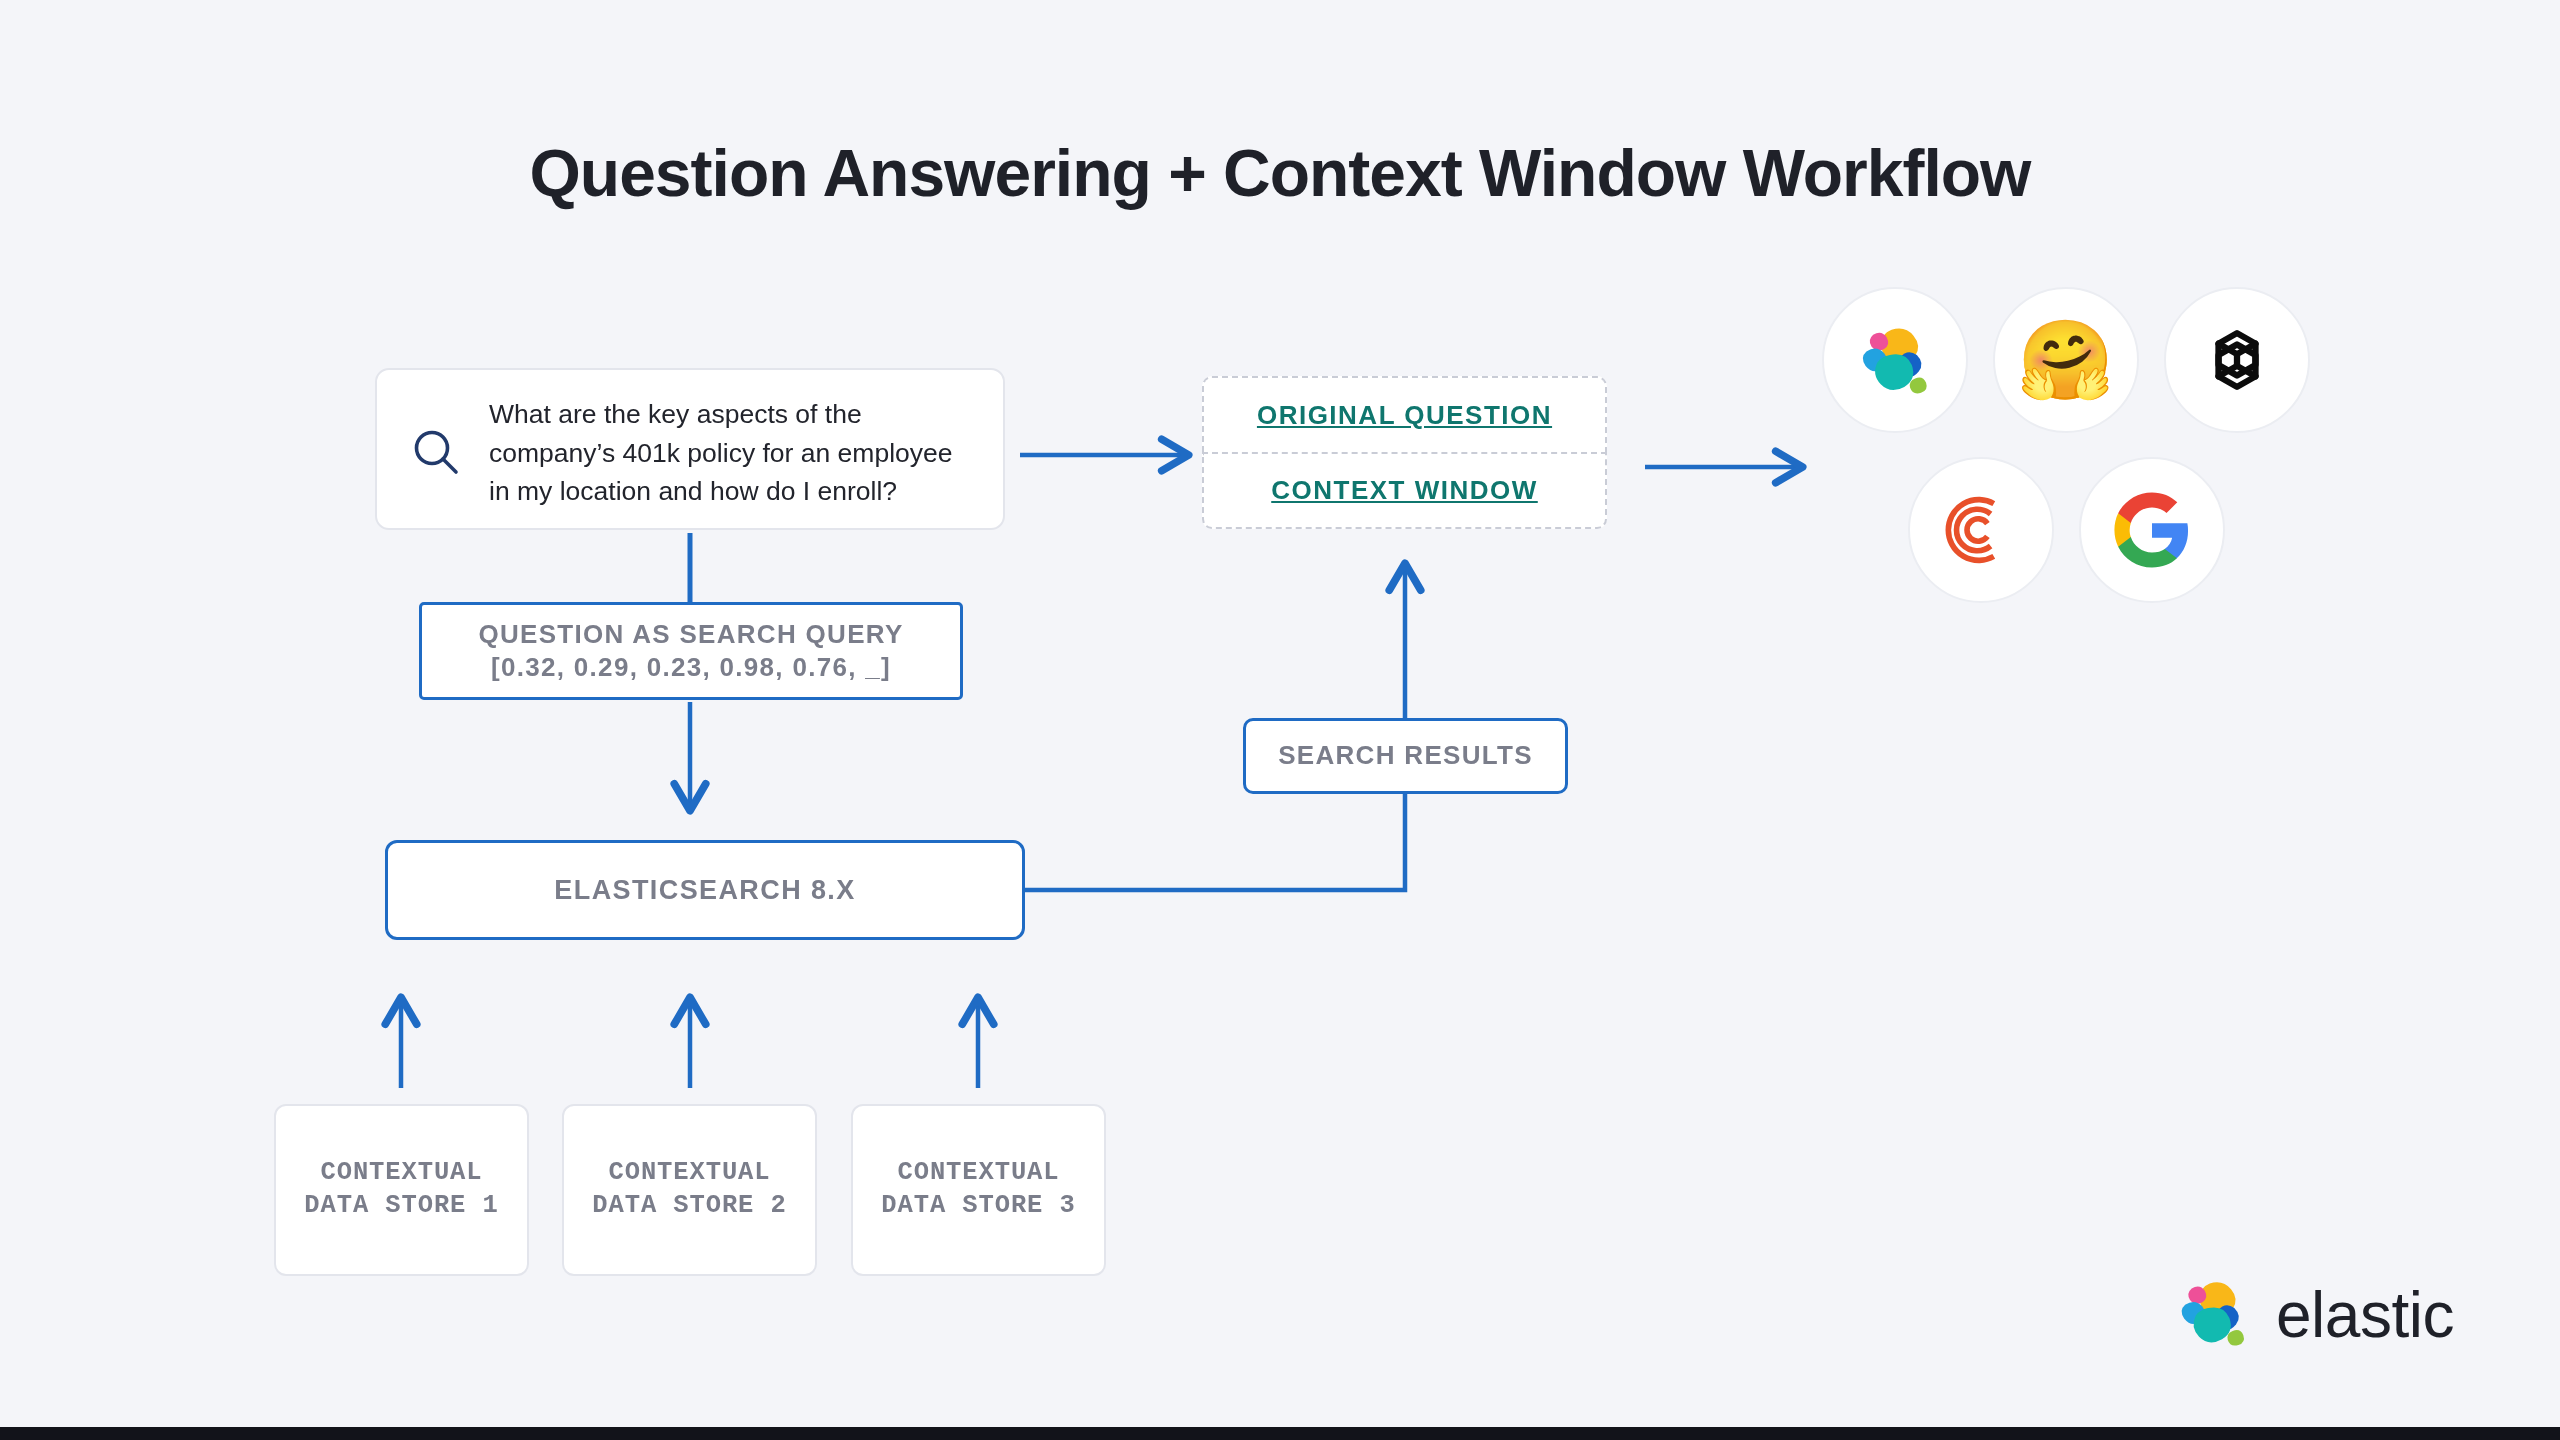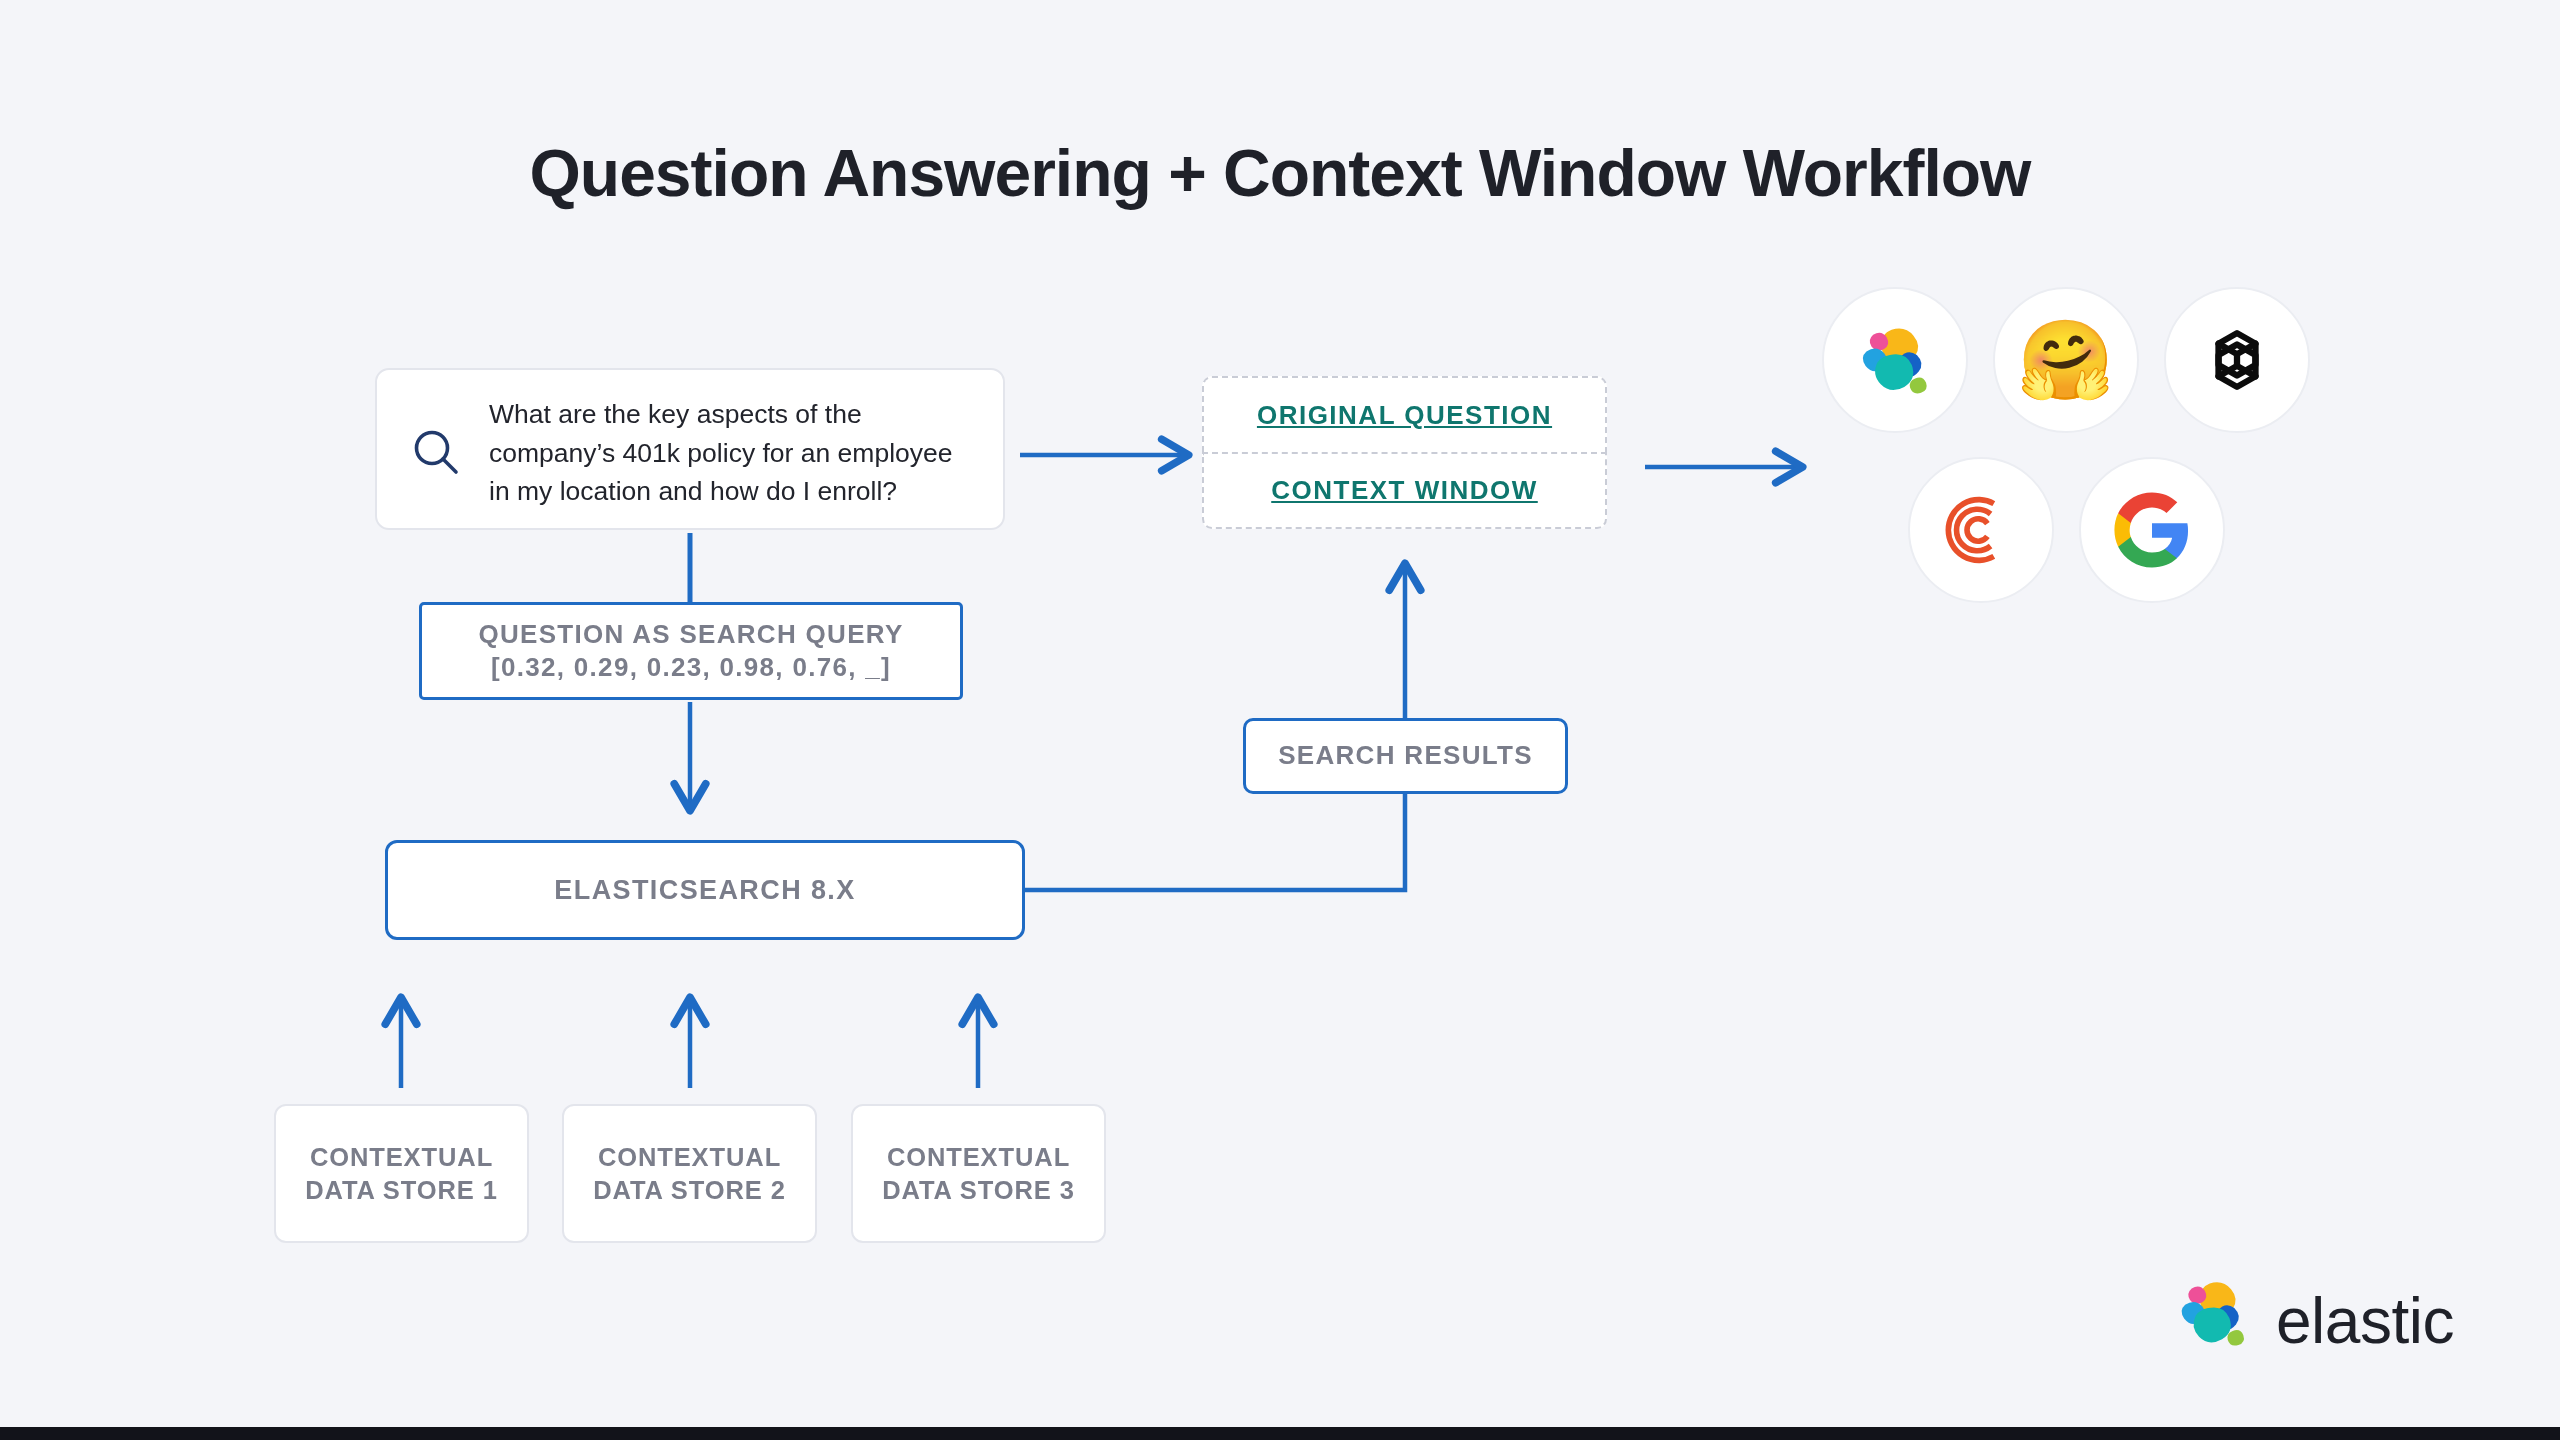--- a/index.html
+++ b/index.html
@@ -60,22 +60,22 @@
 
   
   #es-box {
     left: 385px; top: 840px; width: 640px; height: 100px;
     border-radius: 12px;
   }
   #es-box .lbl-caps { font-size: 27px; letter-spacing: 1.4px; }
 
   
   .store {
-    top: 1104px; width: 255px; height: 139px;
-    border-radius: 12px; padding: 0 16px;
+    top: 1104px; width: 255px; height: 172px;
+    border-radius: 12px; padding: 0 16px; font-family: Liberation Mono, monospace;
   }
   #store-1 { left: 274px; }
   #store-2 { left: 562px; }
   #store-3 { left: 851px; }
   .store .lbl-caps { font-size: 25.5px; letter-spacing: 0.9px; }
 
   
   #ctx-original {
     left: 1202px; top: 376px; width: 405px; height: 77px;
     border-radius: 10px 10px 0 0; border-bottom: none;
@@ -106,21 +106,21 @@
   }
   #logo-elastic   { left: 1822px; top: 287px; width: 146px; height: 146px; }
   #logo-hugging   { left: 1993px; top: 287px; width: 146px; height: 146px; }
   #logo-openai    { left: 2164px; top: 287px; width: 146px; height: 146px; }
   #logo-cohere    { left: 1908px; top: 457px; width: 146px; height: 146px; }
   #logo-google    { left: 2079px; top: 457px; width: 146px; height: 146px; }
   .logo-circle svg, .logo-circle .emoji { display: block; }
   .emoji { font-size: 78px; line-height: 1; }
 
   
-  #brand { position: absolute; left: 2172px; top: 1272px; display: flex; align-items: flex-end; gap: 22px; }
+  #brand { position: absolute; left: 2172px; top: 1272px; display: flex; align-items: center; gap: 22px; }
   #brand-word {
     font-size: 64px; font-weight: 400; color: #1f2129; letter-spacing: -0.5px;
     font-family: "Liberation Sans", sans-serif;
   }
 
   #bottom-bar { position: absolute; left: 0; bottom: 0; width: 2560px; height: 13px; background: #12131a; }
 </style>
 </head>
 <body>
 

